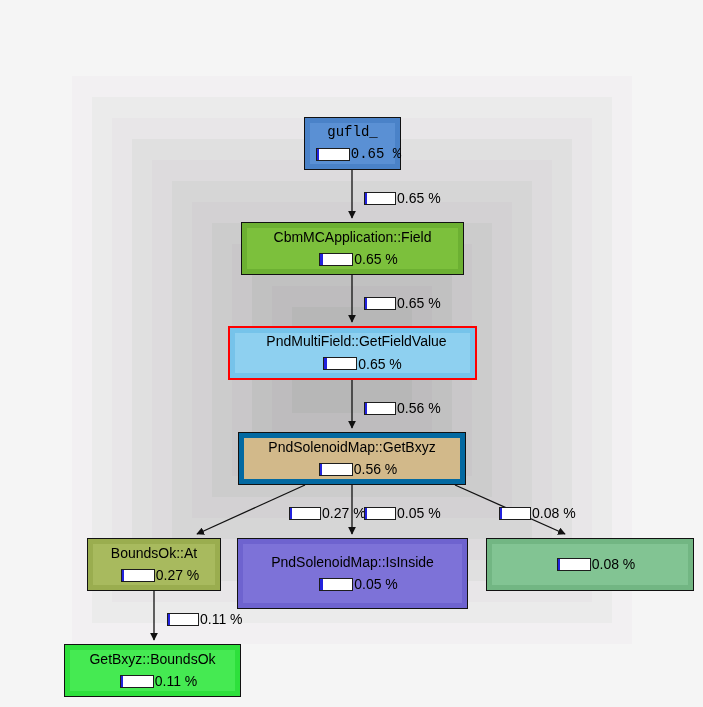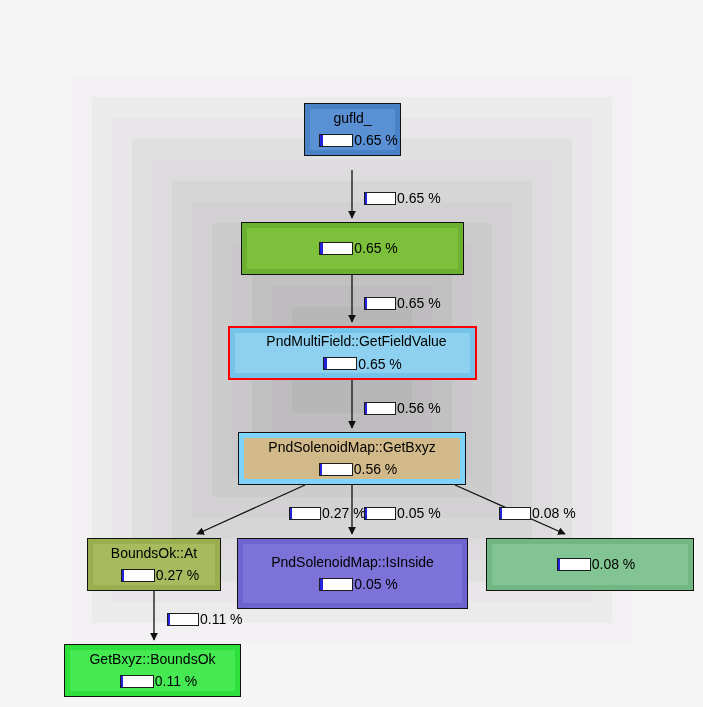--- a/index.html
+++ b/index.html
@@ -201,50 +201,51 @@
         <div class="meter-row">
           <div class="meter">
             <i style="width: 8%;"></i>
           </div>
           <span class="meter-label">0.11 %</span>
         </div>
       </div>
     </div>
 
   <div id="node-layer">
-      <div class="node" style="left: 304px; top: 103px; width: 97px; height: 53px; background: rgb(74, 130, 200);">
+      <div class="node" style="left: 304px; top: 117px; width: 97px; height: 53px; background: rgb(74, 130, 200); font-family: Liberation Mono, monospace;">
         <div class="inset" style="background: rgb(90, 144, 212);"></div>
         <div class="title title-text">gufld_</div>
         <div class="meter-row">
           <div class="meter">
             <i style="width: 8%;"></i>
           </div>
           <span class="meter-label">0.65 %</span>
         </div>
       </div>
       <div class="node" style="left: 241px; top: 222px; width: 223px; height: 53px; background: rgb(108, 176, 50);">
         <div class="inset" style="background: rgb(124, 192, 60);"></div>
+        <div class="title title-text">CbmMCApplication::Field</div>
         <div class="meter-row">
           <div class="meter">
             <i style="width: 8%;"></i>
           </div>
           <span class="meter-label">0.65 %</span>
         </div>
       </div>
       <div class="node selected" style="left: 228px; top: 326px; width: 249px; height: 54px; background: rgb(118, 195, 234);">
         <div class="inset" style="background: rgb(142, 208, 240);"></div>
         <div class="title title-text">PndMultiField::GetFieldValue</div>
         <div class="meter-row">
           <div class="meter">
             <i style="width: 8%;"></i>
           </div>
           <span class="meter-label">0.65 %</span>
         </div>
       </div>
-      <div class="node" style="left: 238px; top: 432px; width: 228px; height: 53px; background: #7dd3fc;">
+      <div class="node" style="left: 238px; top: 432px; width: 228px; height: 53px; background: #0369a1;">
         <div class="inset" style="background: rgb(210, 185, 138);"></div>
         <div class="title title-text">PndSolenoidMap::GetBxyz</div>
         <div class="meter-row">
           <div class="meter">
             <i style="width: 8%;"></i>
           </div>
           <span class="meter-label">0.56 %</span>
         </div>
       </div>
       <div class="node" style="left: 87px; top: 538px; width: 134px; height: 53px; background: rgb(154, 173, 79);">

